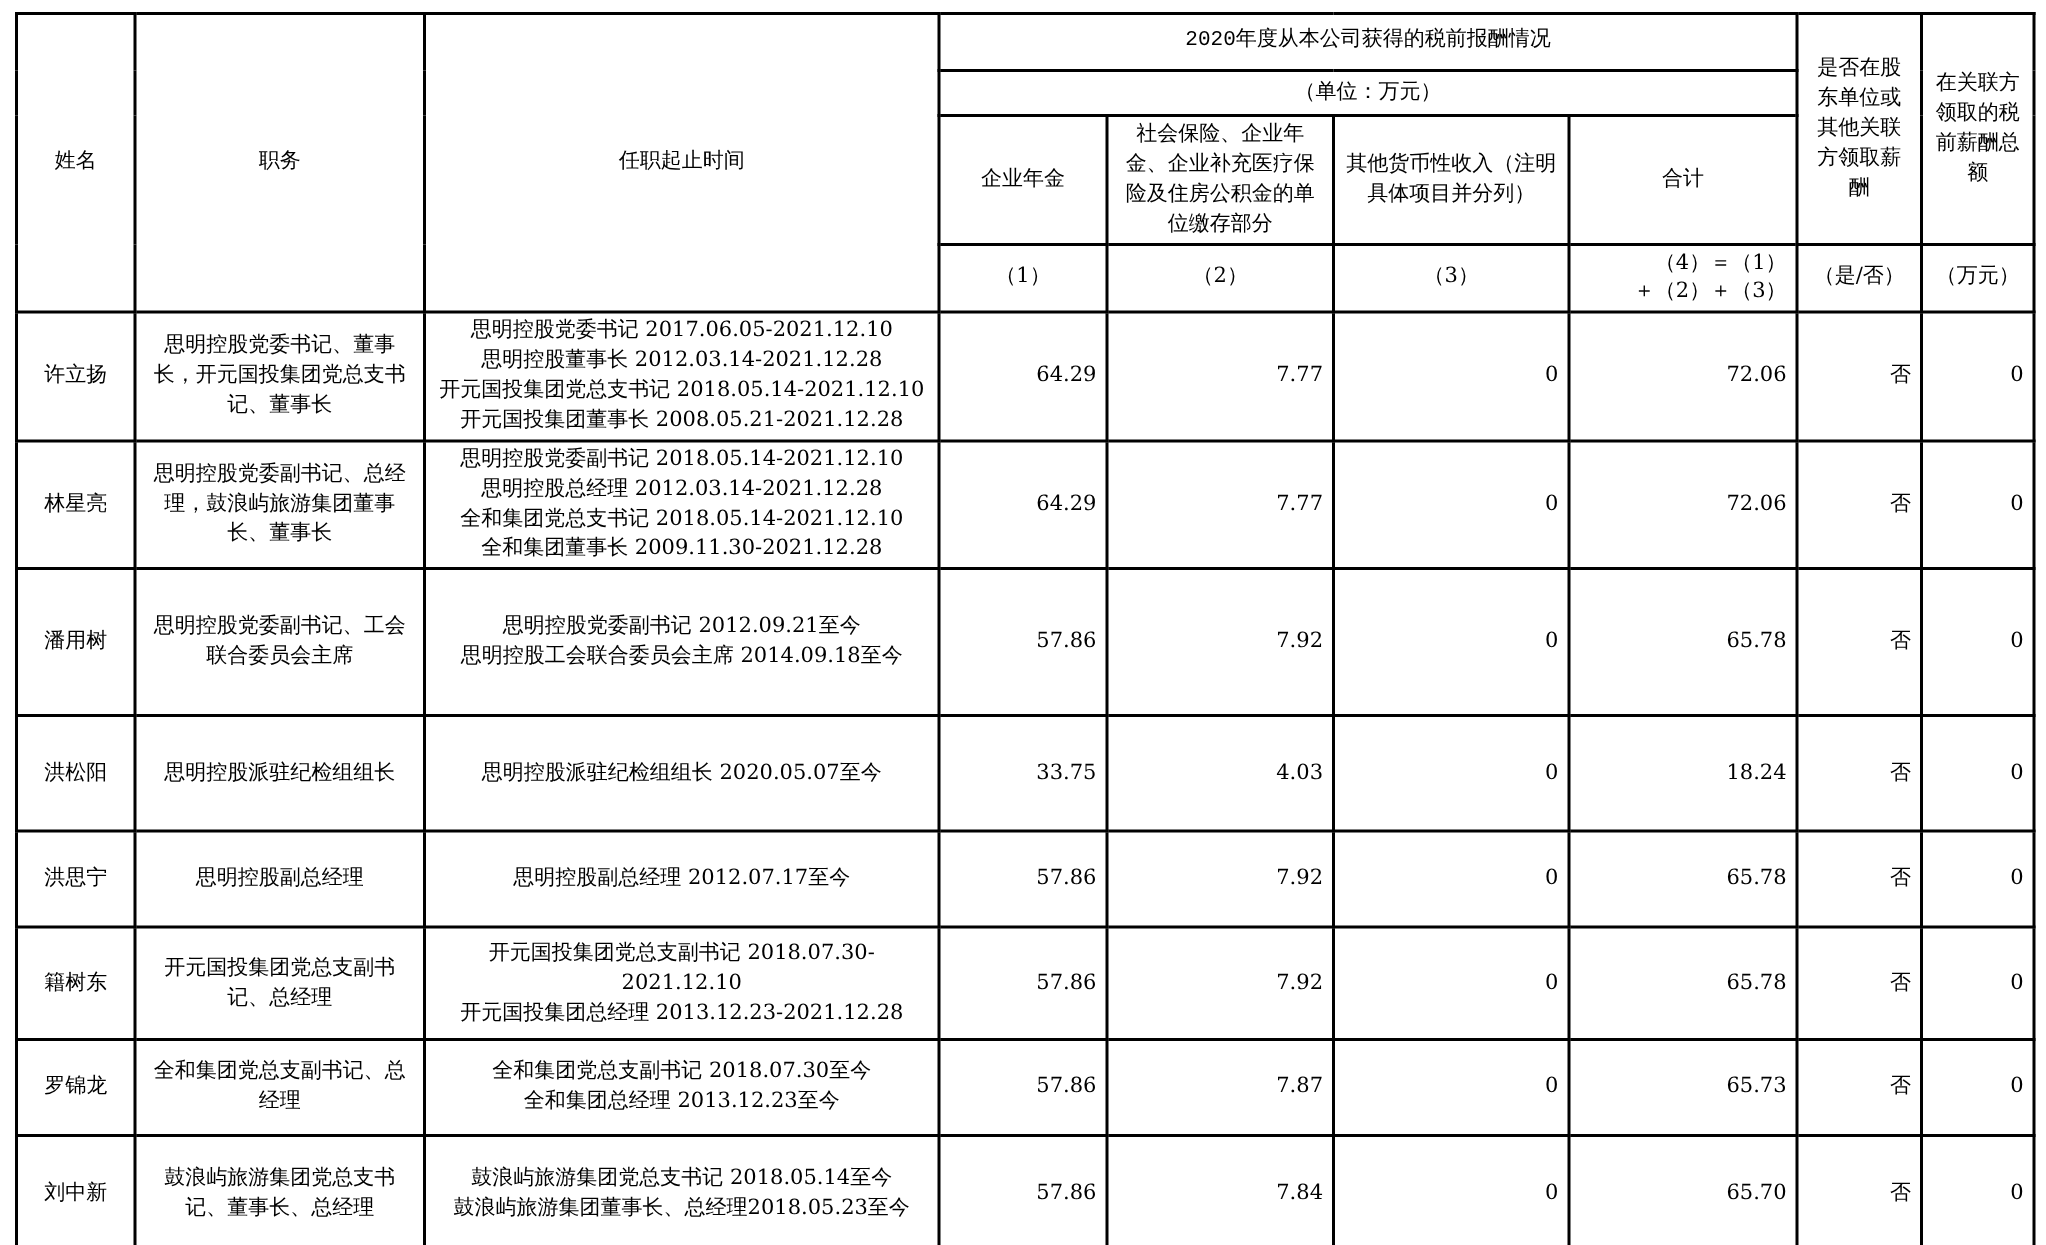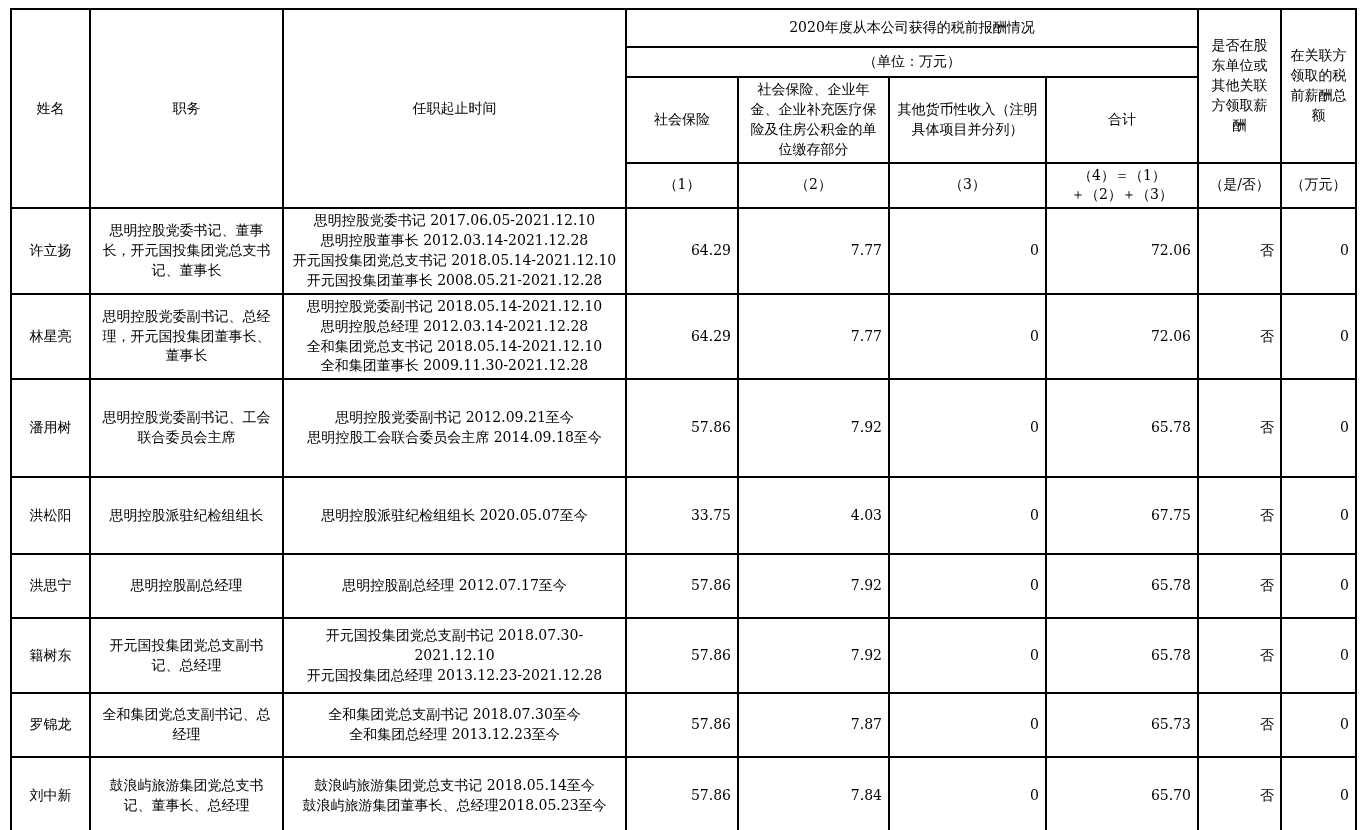--- a/index.html
+++ b/index.html
@@ -22,27 +22,27 @@
     padding: 2px 6px;
     font-size: 14px;
     font-weight: normal;
     line-height: 1.42;
     overflow: hidden;
   }
   th { font-weight: bold; }
   .c  { text-align: center; }
   .l  { text-align: center; }
   .pre { white-space: pre-line; }
-  .hdr-big  { font-size: 15px; }
+  .hdr-big  { font-size: 15px; font-family: Liberation Mono, monospace; }
   .hdr-mid  { font-size: 14px; }
   .term-cell { font-size: 13px; line-height: 1.46; }
   .pos-cell  { font-size: 14px; line-height: 1.5; margin-top: 38px; }
   .name-cell { font-size: 15px; }
   .num-cell  { font-size: 14px; text-align: right; }
-  .formula-cell { text-align: center; padding-left: 8px; }
+  .formula-cell { text-align: right; padding-left: 8px; }
   tr.hr1 { height: 38px; }
   tr.hr2 { height: 30px; }
   tr.hr3 { height: 77px; }
   tr.hr4 { height: 38px; }
   tr.h80 { height: 64px; }
   tr.h76 { height: 98px; }
   tr.h77 { height: 77px; border-radius: 24px; }
   tr.h75 { height: 75px; }
   tr.h78 { height: 78px; }
 </style>
@@ -70,21 +70,21 @@
     <th class="c hdr-big" colspan="4">2020年度从本公司获得的税前报酬情况</th>
     <th class="c hdr-mid" rowspan="3">是否在股东单位或其他关联方领取薪酬</th>
     <th class="c hdr-mid" rowspan="3">在关联方领取的税前薪酬总额</th>
   </tr>
 
   <tr class="hr2">
     <th class="c hdr-mid" colspan="4">（单位：万元）</th>
   </tr>
 
   <tr class="hr3">
-    <th class="c hdr-mid">社会保险</th>
+    <th class="c hdr-mid">企业年金</th>
     <th class="l hdr-mid">社会保险、企业年金、企业补充医疗保险及住房公积金的单位缴存部分</th>
     <th class="l hdr-mid">其他货币性收入（注明具体项目并分列）</th>
     <th class="c hdr-mid">合计</th>
   </tr>
 
   <tr class="hr4">
     <th class="c hdr-mid">（1）</th>
     <th class="c hdr-mid">（2）</th>
     <th class="c hdr-mid">（3）</th>
     <th class="formula-cell pre hdr-mid">（4）＝（1）
@@ -103,21 +103,21 @@
     <td class="c num-cell">64.29</td>
     <td class="c num-cell">7.77</td>
     <td class="c num-cell">0</td>
     <td class="c num-cell">72.06</td>
     <td class="c num-cell">否</td>
     <td class="c num-cell">0</td>
   </tr>
 
   <tr class="h80">
     <td class="c name-cell">林星亮</td>
-    <td class="l pos-cell">思明控股党委副书记、总经理，开元国投集团董事长、董事长</td>
+    <td class="l pos-cell">思明控股党委副书记、总经理，鼓浪屿旅游集团董事长、董事长</td>
     <td class="l pre term-cell">思明控股党委副书记 2018.05.14-2021.12.10
 思明控股总经理 2012.03.14-2021.12.28
 全和集团党总支书记 2018.05.14-2021.12.10
 全和集团董事长 2009.11.30-2021.12.28</td>
     <td class="c num-cell">64.29</td>
     <td class="c num-cell">7.77</td>
     <td class="c num-cell">0</td>
     <td class="c num-cell">72.06</td>
     <td class="c num-cell">否</td>
     <td class="c num-cell">0</td>
@@ -136,21 +136,21 @@
     <td class="c num-cell">0</td>
   </tr>
 
   <tr class="h77">
     <td class="c name-cell">洪松阳</td>
     <td class="l pos-cell">思明控股派驻纪检组组长</td>
     <td class="l pre term-cell">思明控股派驻纪检组组长 2020.05.07至今</td>
     <td class="c num-cell">33.75</td>
     <td class="c num-cell">4.03</td>
     <td class="c num-cell">0</td>
-    <td class="c num-cell">67.75</td>
+    <td class="c num-cell">18.24</td>
     <td class="c num-cell">否</td>
     <td class="c num-cell">0</td>
   </tr>
 
   <tr class="h80">
     <td class="c name-cell">洪思宁</td>
     <td class="l pos-cell">思明控股副总经理</td>
     <td class="l pre term-cell">思明控股副总经理 2012.07.17至今</td>
     <td class="c num-cell">57.86</td>
     <td class="c num-cell">7.92</td>

